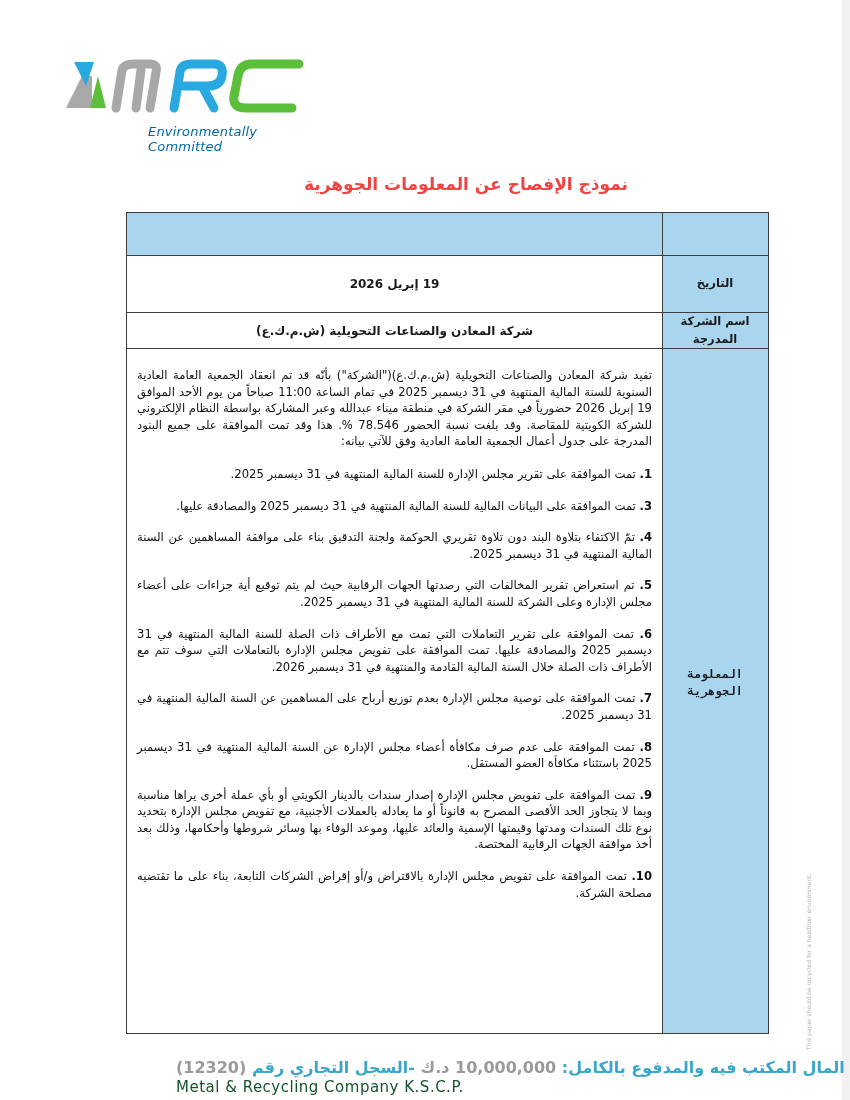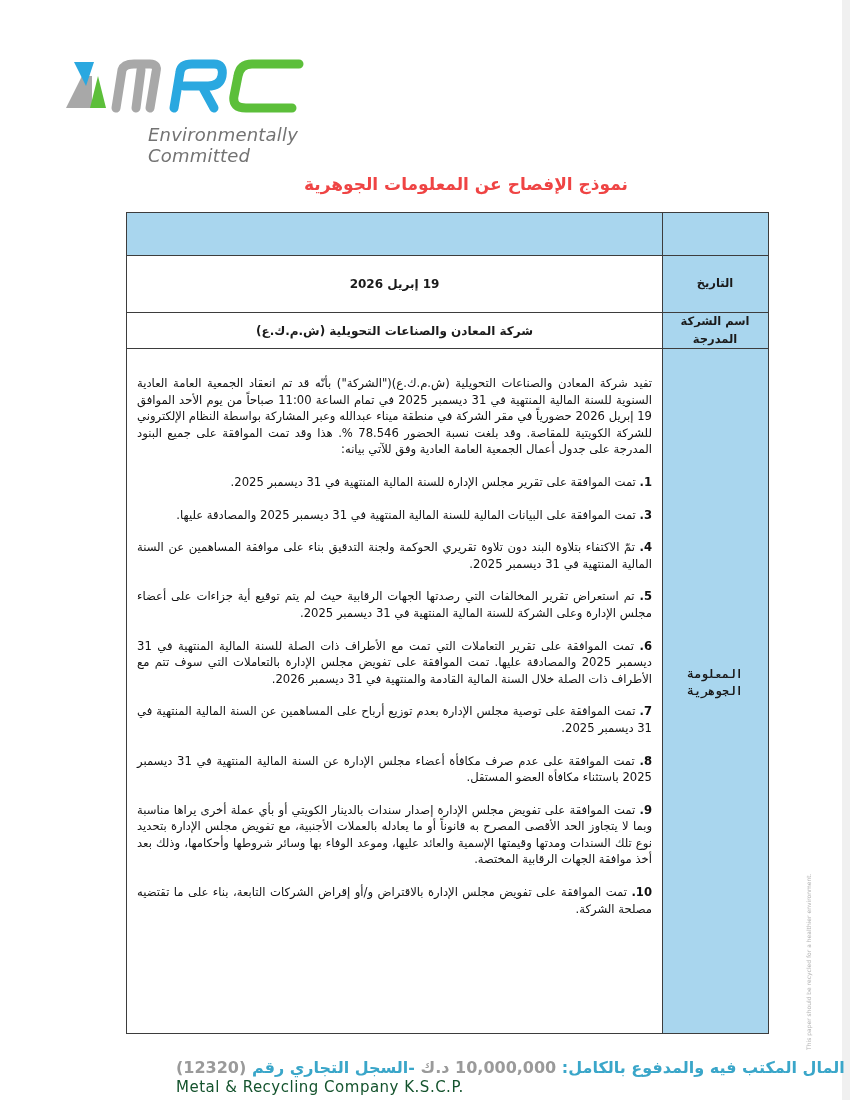--- a/index.html
+++ b/index.html
@@ -3,22 +3,22 @@
 <meta charset="utf-8">
 <style>
   html, body { margin: 0; padding: 0; }
   body {
     width: 850px; height: 1100px; position: relative; overflow: hidden;
     background: #ffffff; font-family: "DejaVu Sans", sans-serif; color: #1a1a1a;
   }
   .logo { position: absolute; left: 64px; top: 56px; width: 260px; height: 90px; }
   .logo-mark { position: absolute; left: 0; top: 0; }
   .tagline {
-    position: absolute; left: 148px; top: 125px; font-size: 18px; font-style: italic;
-    color: #737373; letter-spacing: 0.2px;
+    position: absolute; left: 148px; top: 125px; font-size: 13px; font-style: italic;
+    color: #0369a1; letter-spacing: 0.2px;
   }
   .title {
     position: absolute; right: 222px; top: 174px; direction: rtl;
     font-size: 17px; font-weight: bold; color: #ef4444;
   }
   .table {
     position: absolute; left: 126px; top: 212px; width: 643px; height: 822px;
     border: 1.5px solid #3d3d3d; box-sizing: border-box;
   }
   .label-col {
@@ -33,21 +33,21 @@
     display: flex; align-items: center; justify-content: center; padding-left: 26px;
   }
   .cell-value {
     position: absolute; left: 0; right: 106px; direction: rtl; text-align: center;
     font-size: 12px; font-weight: bold; display: flex; align-items: center; justify-content: center;
   }
   .body-text {
     position: absolute; left: 10px; right: 116px; top: 146px; direction: rtl;
     text-align: justify; font-size: 11.6px; line-height: 16.6px; color: #111;
   }
-  .body-text p { margin: 16px 0 15px 0; }
+  .body-text p { margin: 8px 0 15px 0; }
   .body-text .intro { margin-bottom: 16px; }
   .item-num { font-weight: bold; }
   .footer-ar {
     position: absolute; left: 176px; top: 1058px; direction: rtl; font-size: 16px;
     color: #3aa6c9; white-space: nowrap; font-weight: bold;
   }
   .footer-ar .num { color: #9a9a9a; }
   .footer-en {
     position: absolute; left: 176px; top: 1078px; font-size: 15px; color: #14532d;
     letter-spacing: 0.5px; white-space: nowrap;

